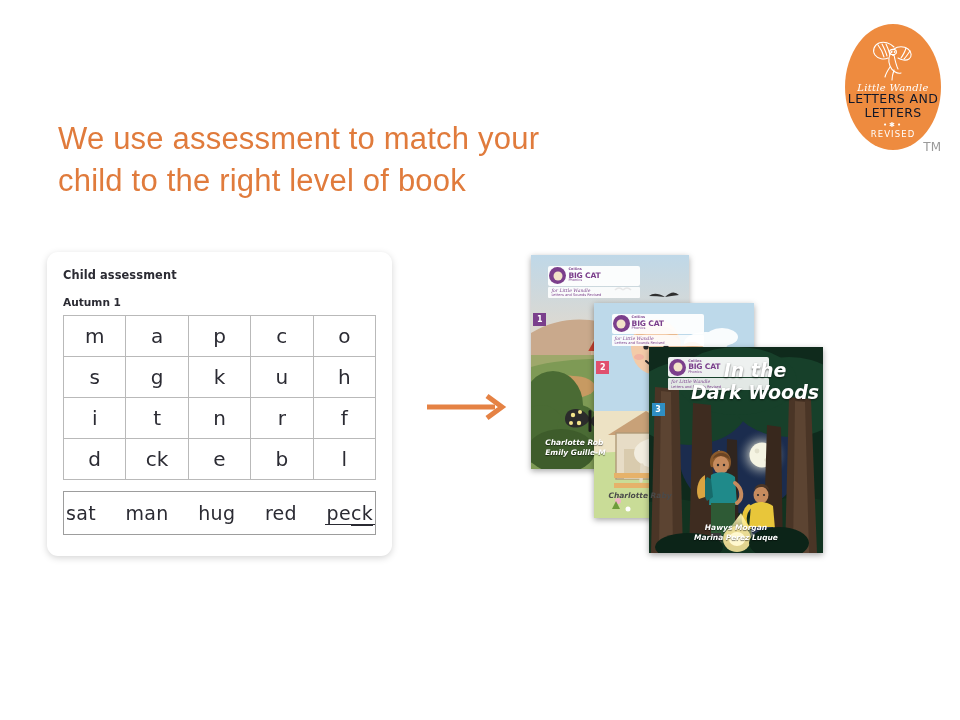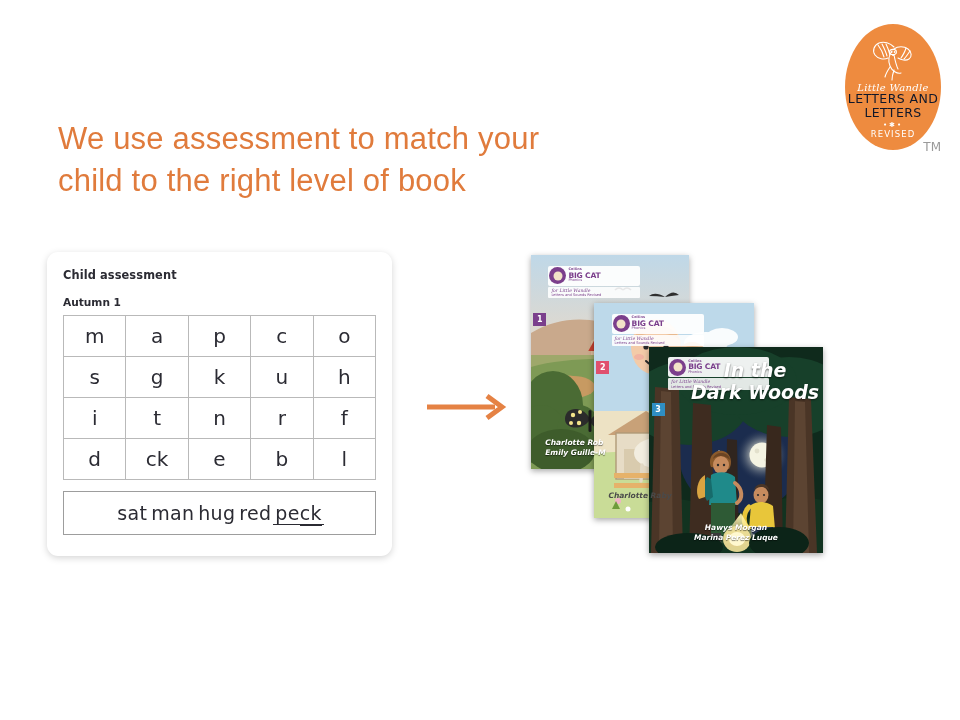--- a/index.html
+++ b/index.html
@@ -148,21 +148,21 @@
   }
 
   .word-row {
     margin-top: 11px;
     width: 313px;
     border: 1px solid #9d9d9d;
     box-sizing: border-box;
     height: 44px;
     display: flex;
     align-items: center;
-    justify-content: center;
+    justify-content: space-between;
   }
   .word-cell {
     font-size: 19px;
     color: #2b2b33;
     letter-spacing: 0.3px;
     position: relative;
     padding: 0 2px;
   }
   .word-cell.underlined {
     border-bottom: 1.4px solid #2b2b33;

